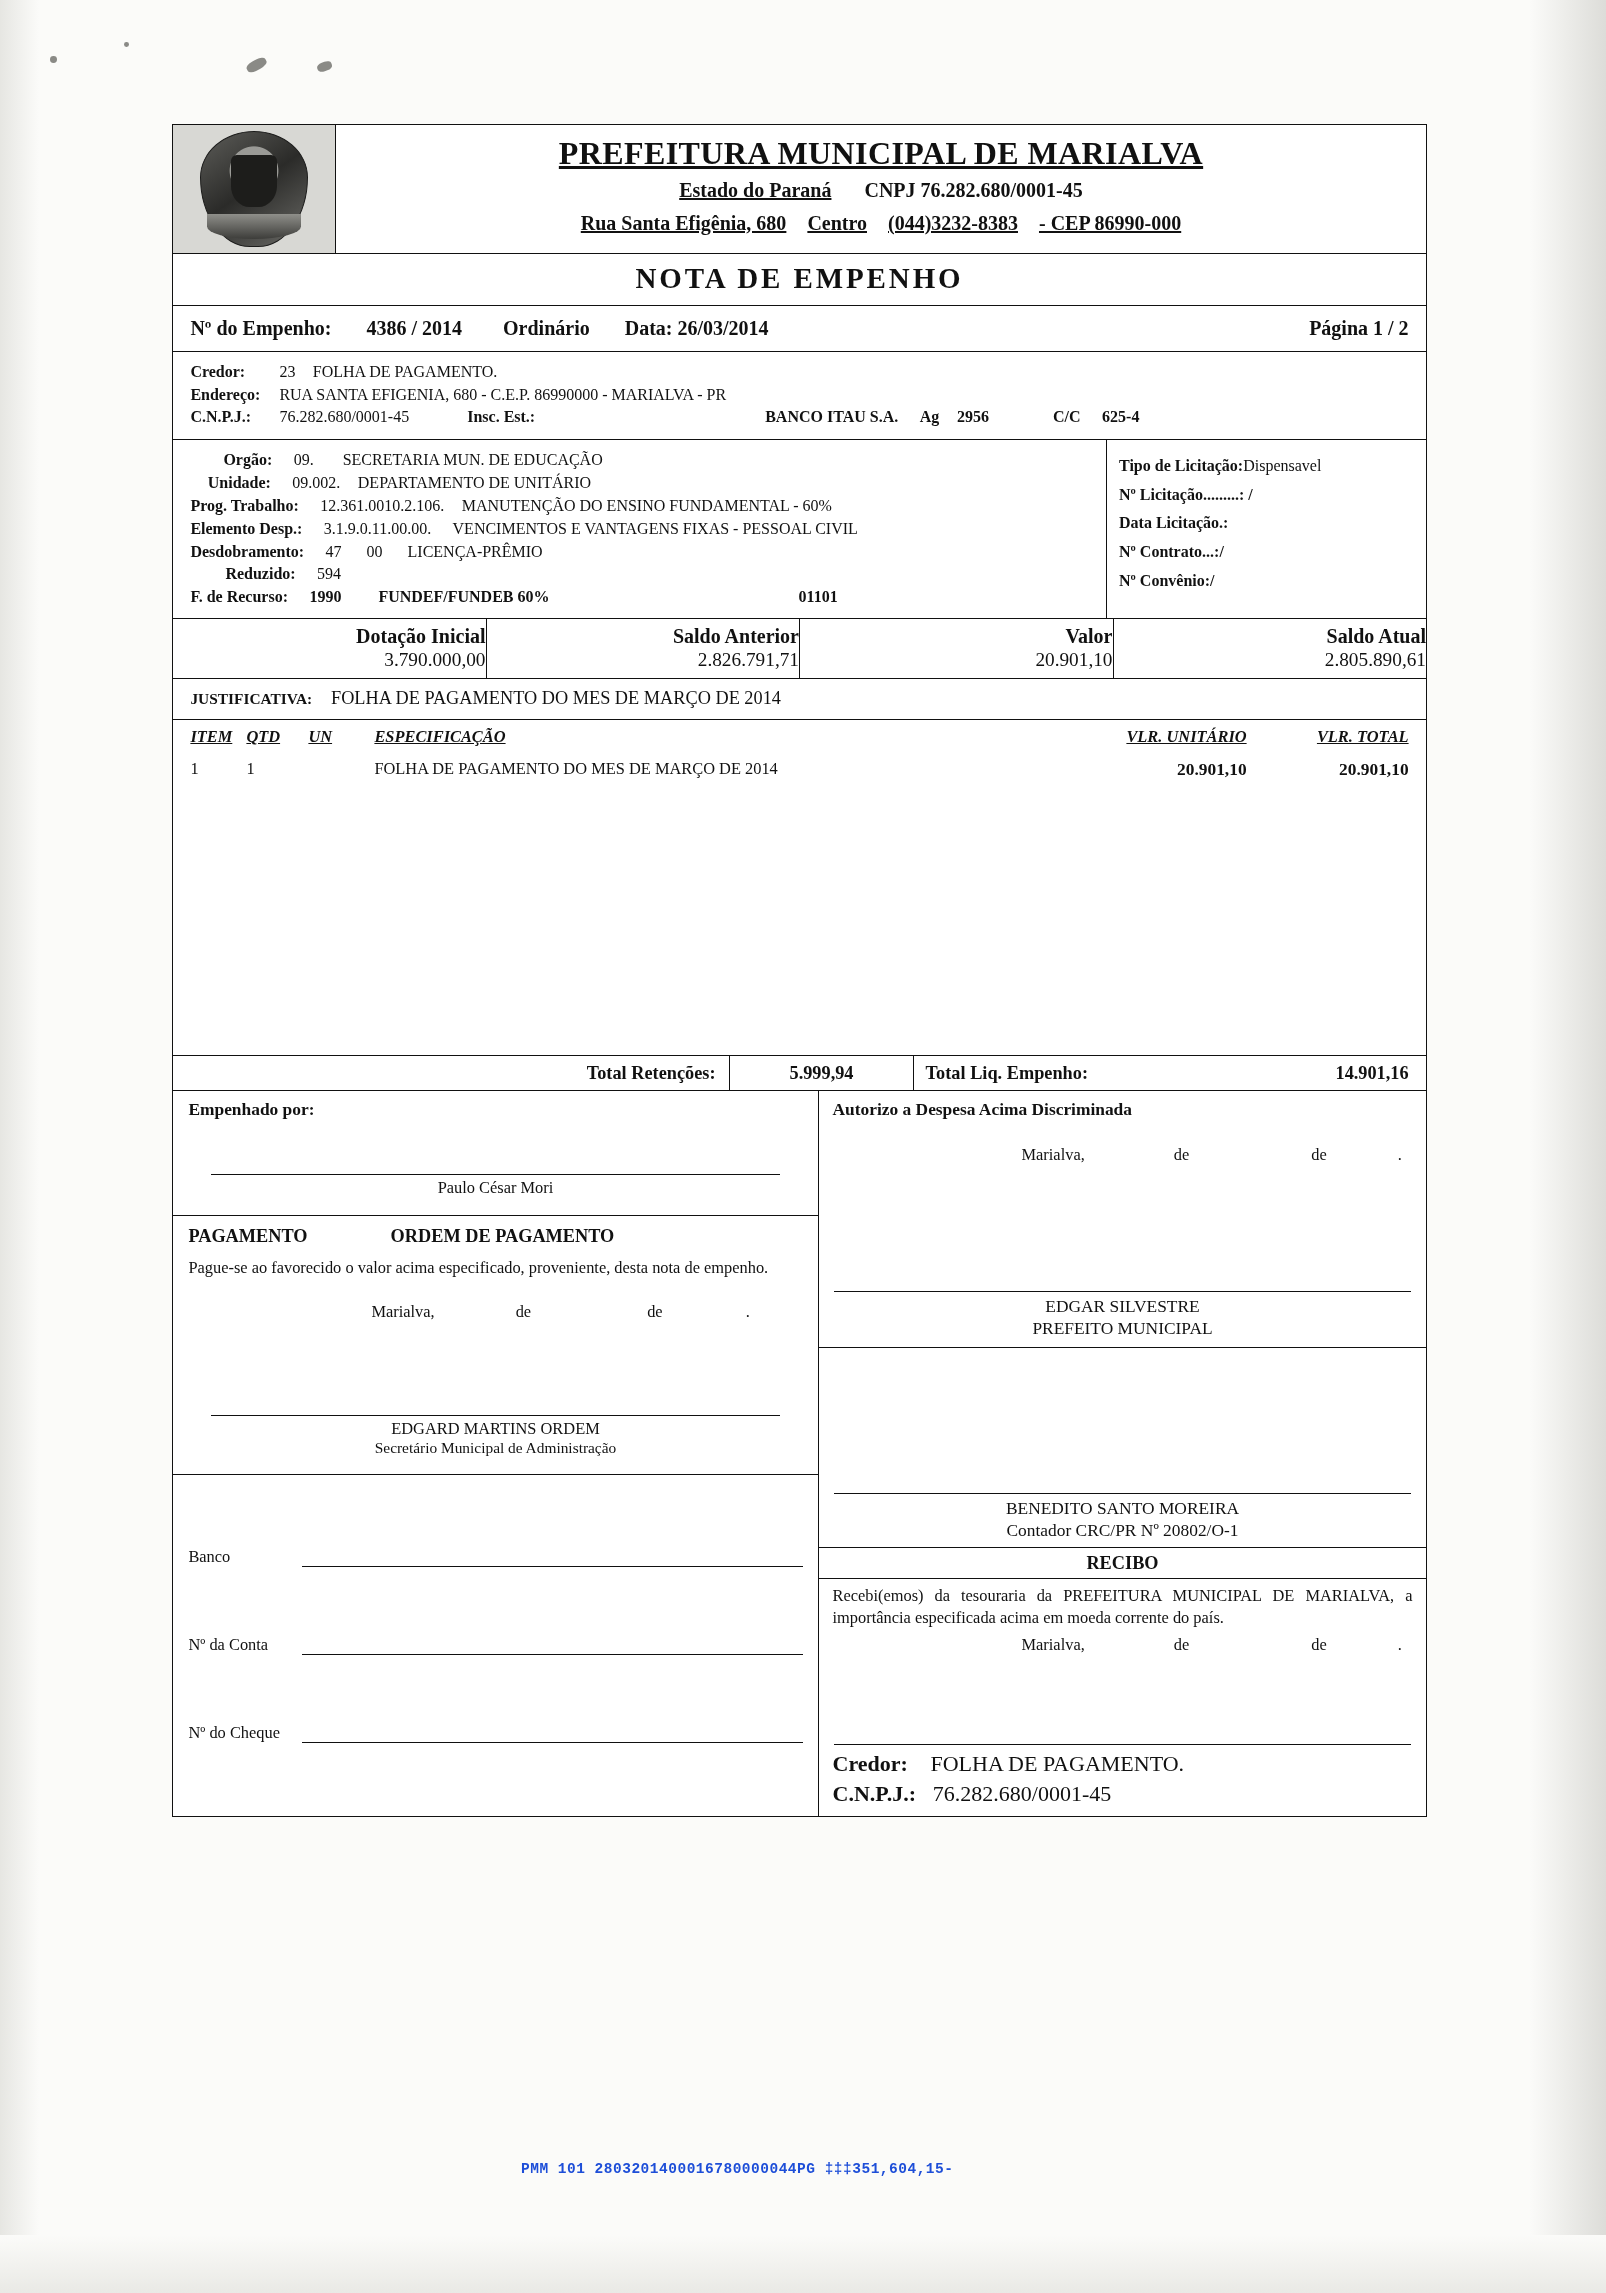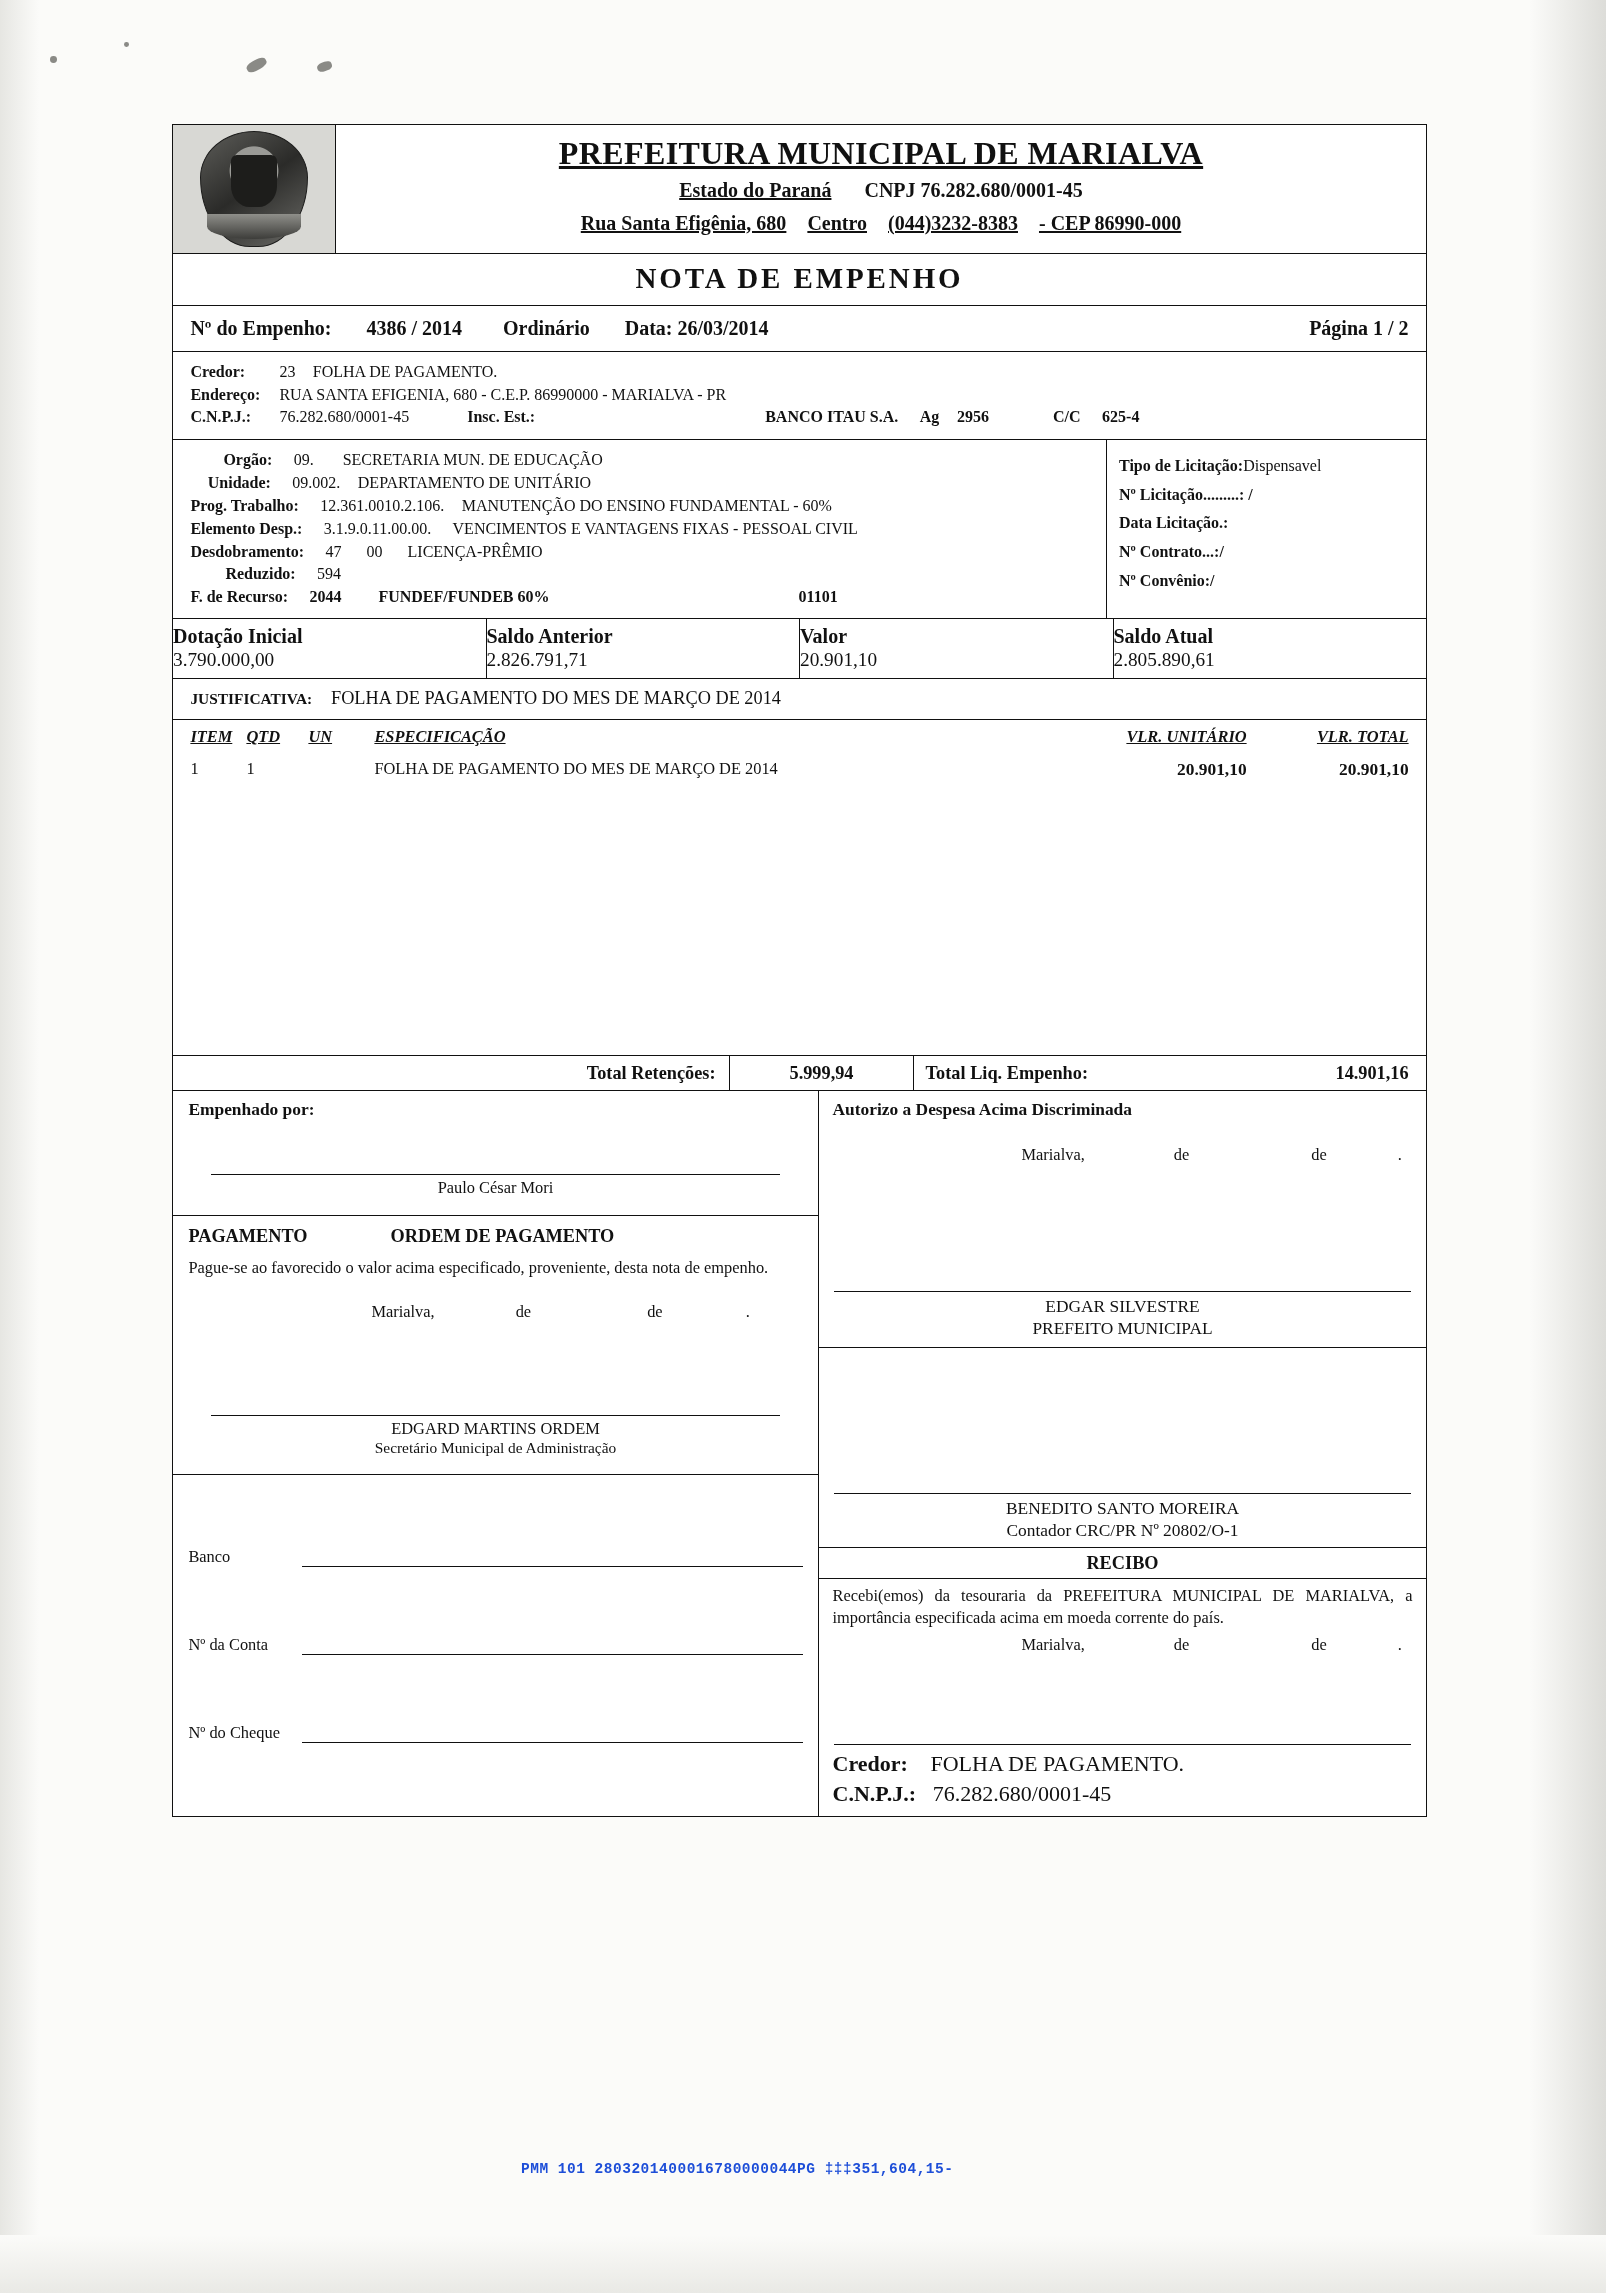--- a/index.html
+++ b/index.html
@@ -158,21 +158,21 @@
     width: 307px;
     padding: 6.8px 0 6.8px 11.6px;
     font-size: 16px;
   }
   .org-right .ln { margin: 10.6px 0; font-weight: bold; }
   .org-right .ln .val { font-weight: normal; }
 
   .totrow {
     display: flex;
     border-bottom: 1.4px solid #111;
-    text-align: left;
+    text-align: right;
   }
   .totcell {
     flex: 1;
     padding: 5.8px 0 6.8px 0;
     border-right: 1.4px solid #111;
   }
   .totcell:last-child { border-right: none; }
   .totcell .t { font-size: 20px; font-weight: bold; }
   .totcell .v { font-size: 19.3px; margin-top: 1.9px; }
 
@@ -380,21 +380,21 @@
         <span class="sm-gap"></span><span>47</span>
         <span style="display:inline-block;width:21px;"></span><span>00</span>
         <span style="display:inline-block;width:21px;"></span><span>LICENÇA-PRÊMIO</span>
       </div>
       <div class="ln">
         <span style="display:inline-block;width:35px;"></span><span class="k">Reduzido:</span>
         <span class="sm-gap"></span><span>594</span>
       </div>
       <div class="ln">
         <span class="k">F.  de Recurso:</span>
-        <span class="sm-gap"></span><b>2044</b>
+        <span class="sm-gap"></span><b>1990</b>
         <span style="display:inline-block;width:33px;"></span><b>FUNDEF/FUNDEB 60%</b>
         <span style="display:inline-block;width:245px;"></span><b>01101</b>
       </div>
     </div>
     <div class="org-right">
       <div class="ln">
         <span>Tipo de Licitação:</span><span class="val">Dispensavel</span>
       </div>
       <div class="ln">Nº Licitação.........: /</div>
       <div class="ln">Data Licitação.:</div>

